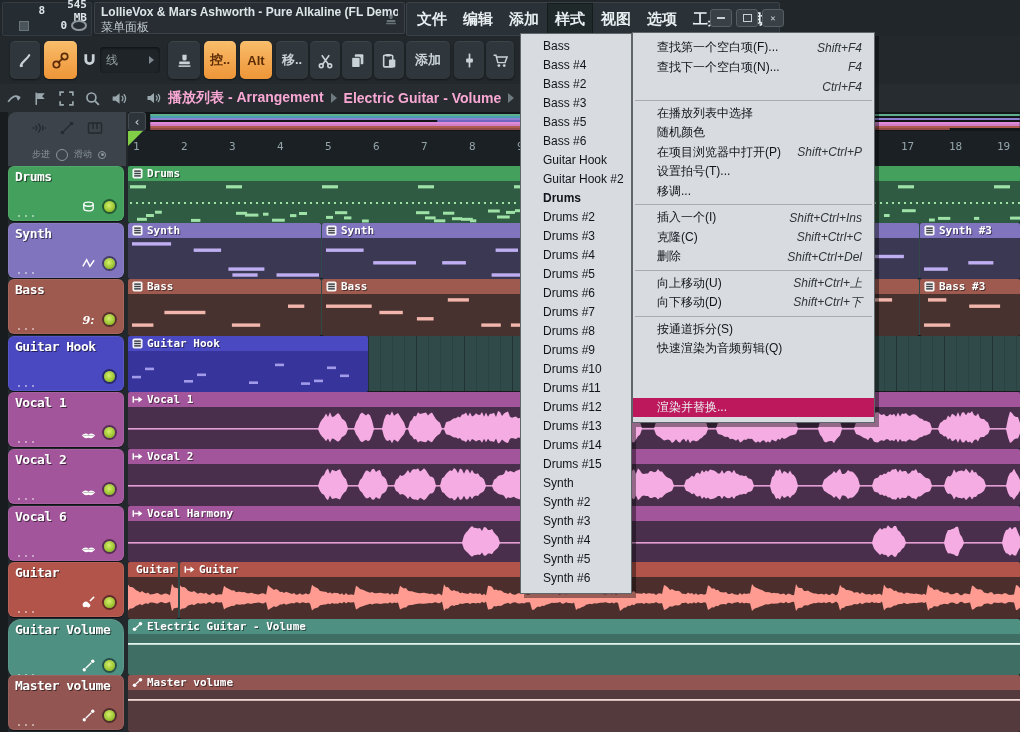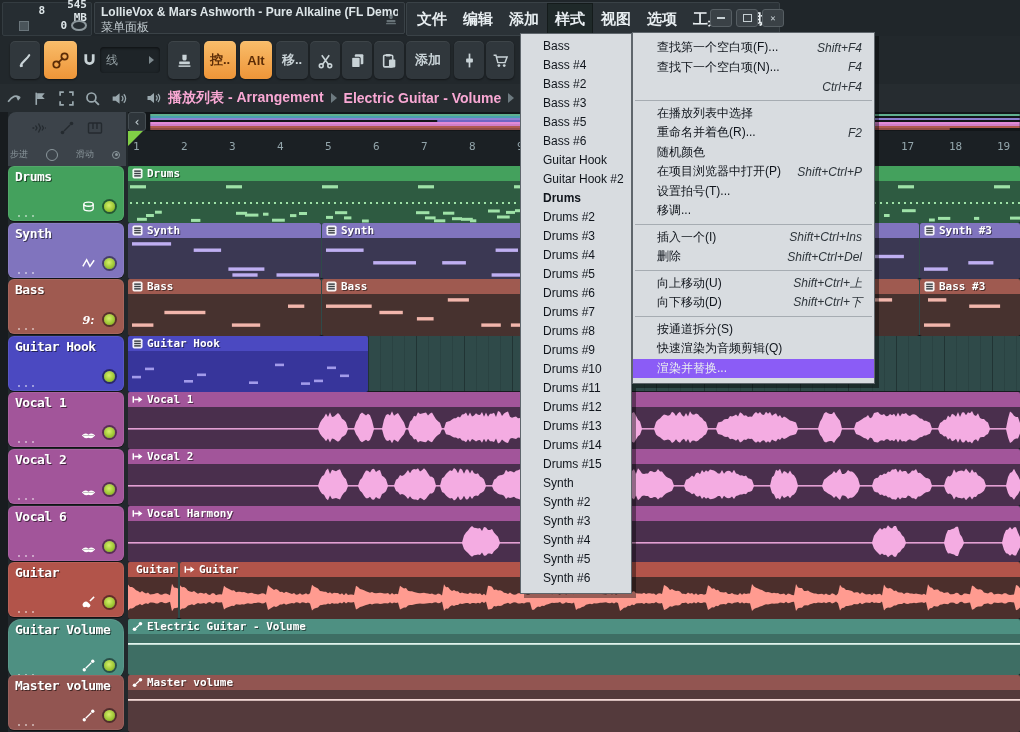--- a/index.html
+++ b/index.html
@@ -43,21 +43,21 @@
   .icon svg{width:100%;height:100%;display:block;}
   
   #plheader{position:absolute;left:0;top:84px;width:1020px;height:28px;background:#262c30;display:flex;align-items:center;}
   #plicons{display:flex;align-items:center;gap:9px;padding-left:6px;}
   .plcrumb{display:flex;align-items:center;gap:7px;margin-left:18px;font:bold 14px "Liberation Sans",sans-serif;color:#f9a8d4;}
   .crumb-arrow{width:0;height:0;border-left:6px solid #6d7a80;border-top:5px solid transparent;border-bottom:5px solid transparent;}
   
   #leftstrip{position:absolute;left:0;top:112px;width:8px;height:620px;background:#181c1f;}
   #pickertop{position:absolute;left:8px;top:112px;width:118px;height:54px;background:#3c434a;border-radius:8px 0 0 0;}
   #pickericons{display:flex;justify-content:center;gap:12px;padding-top:8px;}
-  #pickertoggles{position:absolute;right:6px;bottom:5px;display:flex;align-items:center;gap:18px;
+  #pickertoggles{position:absolute;right:20px;bottom:5px;display:flex;align-items:center;gap:6px;
                  font:9px "Liberation Sans",sans-serif;color:#8b979c;}
   .togglering{width:10px;height:10px;border:1px solid #8b979c;border-radius:50%;display:inline-block;vertical-align:middle;}
   .toggledot{width:6px;height:6px;border:1px solid #8b979c;border-radius:50%;display:inline-block;position:relative;}
   .toggledot::after{content:"";position:absolute;left:1.5px;top:1.5px;width:3px;height:3px;border-radius:50%;background:#8b979c;}
   #minimap{position:absolute;left:128px;top:112px;width:892px;height:19px;background:#121619;}
   #mmback{position:absolute;left:0;top:0;width:18px;height:19px;background:#2e353a;border:1px solid #454d52;
           box-sizing:border-box;color:#b9c4c8;font:bold 12px "DejaVu Sans Mono",monospace;display:flex;align-items:center;justify-content:center;border-radius:3px;}
   #mmlines{position:absolute;left:22px;top:0;right:0;height:19px;}
   .mml{position:absolute;border-radius:1px;}
   #ruler{position:absolute;left:128px;top:131px;width:892px;height:35px;background:#1b2024;border-bottom:1px solid #0e1113;}
@@ -86,21 +86,21 @@
   .clip-b svg{position:absolute;left:0;top:0;}
   
   .flmenu{position:absolute;background:#d8dce0;border:1px solid #5f666c;box-shadow:4px 4px 0 rgba(0,0,0,.4);z-index:100;box-sizing:border-box;}
   #menu-tracklist{left:520px;top:33px;width:112px;height:561px;padding:5px 0;}
   .tmi{height:19px;line-height:19px;padding-left:22px;font:12px "Liberation Sans",sans-serif;color:#10151c;white-space:nowrap;}
   .tmi.bold{font-weight:bold;}
   #menu-context{left:632px;top:32px;width:243px;padding:5px 0;z-index:101;}
   .cmi{height:19.5px;display:flex;align-items:center;font:12px "Liberation Sans",sans-serif;color:#10151c;}
   .cmi .lbl{padding-left:24px;white-space:nowrap;}
   .cmi .sc{margin-left:auto;padding-right:12px;font-style:italic;color:#2e353b;white-space:nowrap;}
-  .cmi.hl{background:#8b5cf6;}
+  .cmi.hl{background:#be185d;margin-top:39px;}
   .cmi.hl .lbl{color:#e9edef;}
   .csep{height:1px;background:#a6acb2;margin:3px 2px;}
 </style>
 </head>
 <body>
 
 <div id="app">
 
   <div id="titlebar">
     <div class="stats">
@@ -1036,40 +1036,40 @@
         <span class="sc">F4</span>
       </div>
       <div class="cmi">
         <span class="sc">Ctrl+F4</span>
       </div>
       <div class="csep"></div>
       <div class="cmi">
         <span class="lbl">在播放列表中选择</span>
       </div>
       <div class="cmi">
-        <span class="lbl">重命名并着色(R)...</span>
-        <span class="sc">F2</span>
-      </div>
-      <div class="cmi">
         <span class="lbl">随机颜色</span>
       </div>
       <div class="cmi">
         <span class="lbl">在项目浏览器中打开(P)</span>
         <span class="sc">Shift+Ctrl+P</span>
       </div>
       <div class="cmi">
         <span class="lbl">设置拍号(T)...</span>
       </div>
       <div class="cmi">
         <span class="lbl">移调...</span>
       </div>
       <div class="csep"></div>
       <div class="cmi">
         <span class="lbl">插入一个(I)</span>
         <span class="sc">Shift+Ctrl+Ins</span>
+      </div>
+      <div class="cmi">
+        <span class="lbl">克隆(C)</span>
+        <span class="sc">Shift+Ctrl+C</span>
       </div>
       <div class="cmi">
         <span class="lbl">删除</span>
         <span class="sc">Shift+Ctrl+Del</span>
       </div>
       <div class="csep"></div>
       <div class="cmi">
         <span class="lbl">向上移动(U)</span>
         <span class="sc">Shift+Ctrl+上</span>
       </div>

